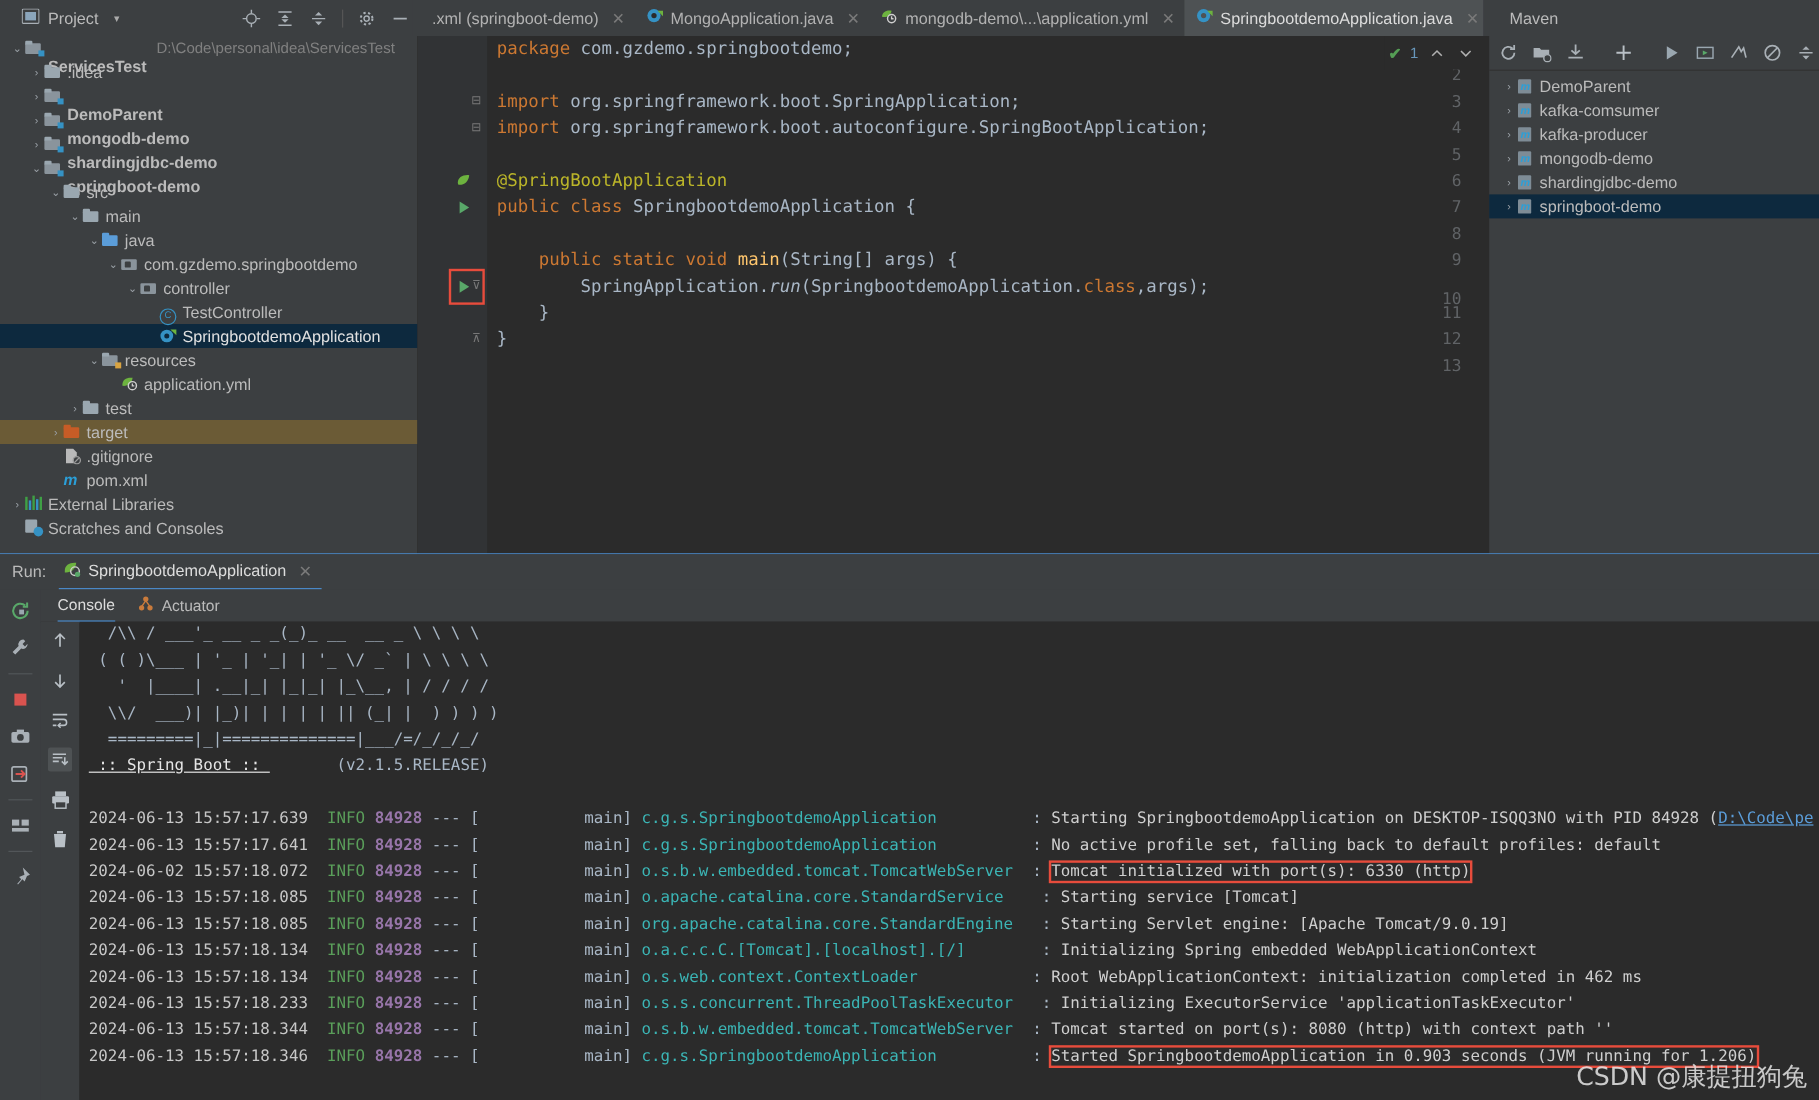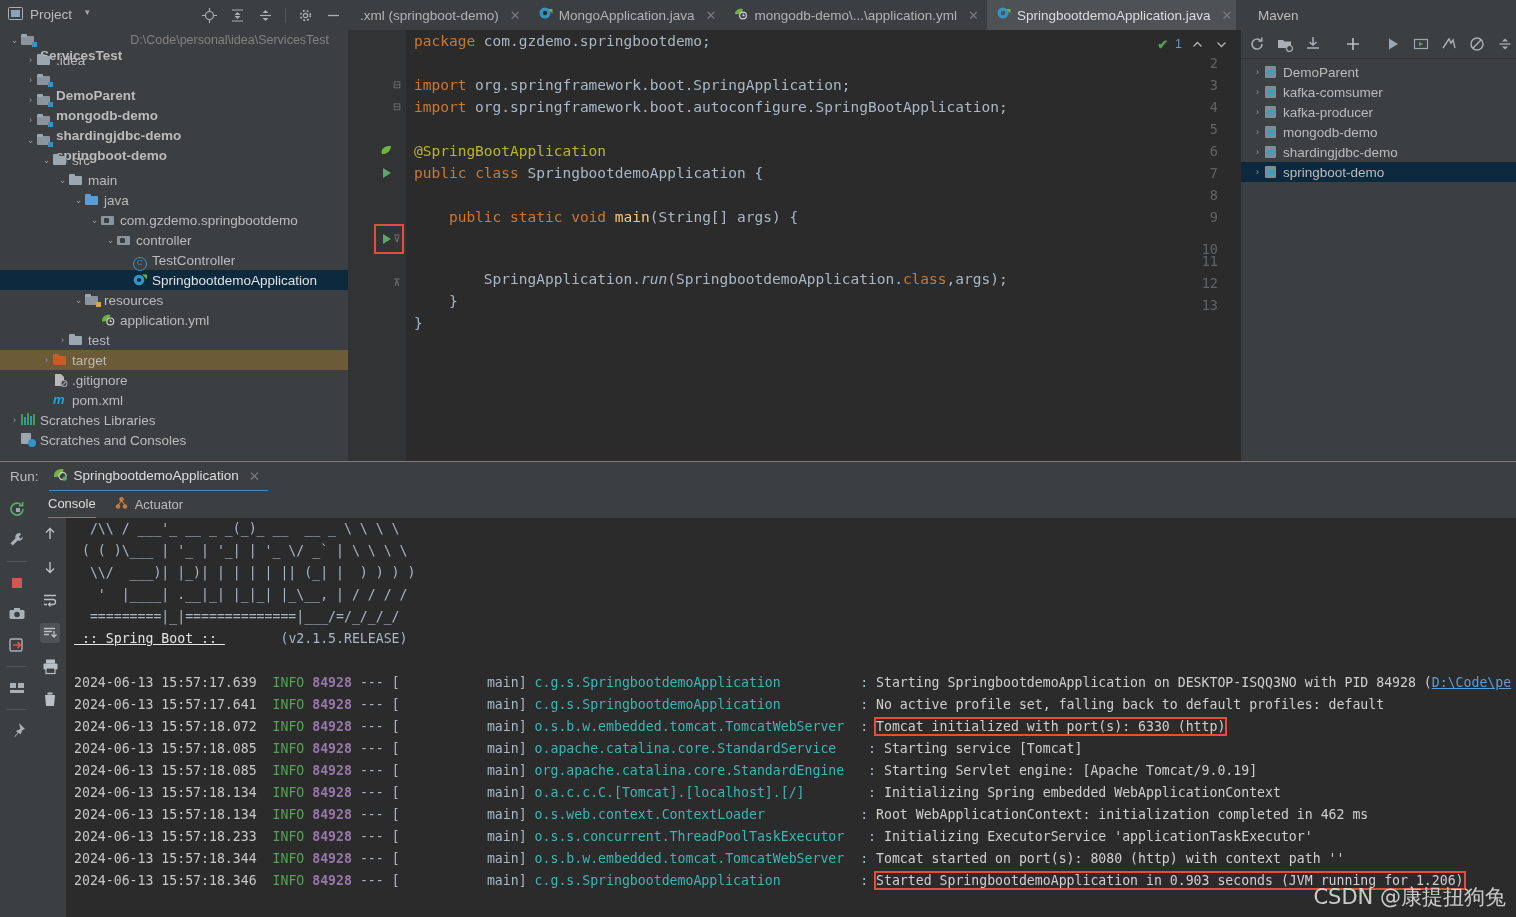--- a/index.html
+++ b/index.html
@@ -10,21 +10,21 @@
     font-size:13px;color:#bbbbbb;
     -webkit-font-smoothing:antialiased;
   }
   .app{position:relative;width:1516px;height:917px;}
 
   
   .toprow{position:absolute;left:0;top:0;width:1516px;height:30px;background:#3c3f41;}
 
   .proj-head{position:absolute;left:0;top:0;width:348px;height:30px;background:#3c3f41;
     display:flex;align-items:center;}
-  .proj-title{display:flex;gap:7px;padding-left:8px;font-size:13.5px;color:#bbb;}
+  .proj-title{display:flex;align-items:center;gap:7px;padding-left:18px;font-size:13.5px;color:#bbb;}
   .proj-caret{font-size:9px;color:#aaa;margin-left:6px;}
   .proj-tools{margin-left:auto;display:flex;align-items:center;gap:11px;padding-right:6px;}
   .tbtn{width:17px;height:17px;display:flex;align-items:center;justify-content:center;color:#a9b0b6;}
   .vsep{width:1px;height:15px;background:#555;}
 
   
   .tabstrip{position:absolute;left:344px;top:0;width:892px;height:30px;background:#3c3f41;
     display:flex;align-items:stretch;overflow:hidden;}
   .tab{display:flex;align-items:center;gap:6px;padding:0 8px 0 10px;height:30px;
     font-size:13.5px;color:#b2b2b2;white-space:nowrap;border-bottom:2px solid transparent;}
@@ -388,21 +388,21 @@
         <div class="trow">
           <span style="display:inline-block;width:8px"></span>
           <span class="arrow">›</span>
           <span class="ic"><span class="libbars">
               <i style="height:11px;background:#3fa045"></i>
               <i style="height:8px;background:#3592c4"></i>
               <i style="height:12px;background:#3fa045"></i>
               <i style="height:9px;background:#3592c4"></i>
               <i style="height:11px;background:#3fa045"></i>
             </span></span>
-          <span class="tlabel">Scratches Libraries</span>
+          <span class="tlabel">External Libraries</span>
         </div>
         <div class="trow">
           <span style="display:inline-block;width:8px"></span>
           <span class="arrow"></span>
           <span class="ic"><span class="scratch"><span class="clk"></span></span></span>
           <span class="tlabel">Scratches and Consoles</span>
         </div>
       </div>
   </div>
 
@@ -427,21 +427,21 @@
       <div id="code-host" class="codeArea">
           <div class="codeline" style="padding-left: 8px;"><span class="kw">package</span> com.gzdemo.springbootdemo;</div>
           <div class="codeline" style="padding-left: 8px;">&nbsp;</div>
           <div class="codeline" style="padding-left: 8px;"><span class="kw">import</span> org.springframework.boot.SpringApplication;</div>
           <div class="codeline" style="padding-left: 8px;"><span class="kw">import</span> org.springframework.boot.autoconfigure.SpringBootApplication;</div>
           <div class="codeline" style="padding-left: 8px;">&nbsp;</div>
           <div class="codeline" style="padding-left: 8px;"><span class="ann">@SpringBootApplication</span></div>
           <div class="codeline" style="padding-left: 8px;"><span class="kw">public</span> <span class="kw">class</span> SpringbootdemoApplication {</div>
           <div class="codeline" style="padding-left: 8px;">&nbsp;</div>
           <div class="codeline" style="padding-left: 8px;">    <span class="kw">public</span> <span class="kw">static</span> <span class="kw">void</span> <span class="mth">main</span>(String[] args) {</div>
-          <div class="codeline" style="padding-left: 8px; margin-top: 40px;">        SpringApplication.<span class="it" style="color:#a9b7c6">run</span>(SpringbootdemoApplication.<span class="kw">class</span>,args);</div>
+          <div class="codeline" style="padding-left: 8px;">        SpringApplication.<span class="it" style="color:#a9b7c6">run</span>(SpringbootdemoApplication.<span class="kw">class</span>,args);</div>
           <div class="codeline" style="padding-left: 8px;">    }</div>
           <div class="codeline" style="padding-left: 8px;">}</div>
           <div class="codeline" style="padding-left: 8px;">&nbsp;</div>
         </div>
 
       <div class="fold" style="top:44px;">⊟</div>
       <div class="fold" style="top:66px;">⊟</div>
       <div class="fold" style="top:198px;">⊽</div>
       <div class="fold" style="top:242px;">⊼</div>
 
@@ -688,28 +688,28 @@
               <path d="M3 4h10l-1 11H4z" fill="#b9c0c6"></path>
               <rect x="5.5" y="1.5" width="5" height="2" fill="#b9c0c6"></rect>
             </svg>
         </span>
       </div>
 
       <div class="console">
         <div id="console-host">
             <div class="cline"><span class="banner">  /\\ / ___'_ __ _ _(_)_ __  __ _ \ \ \ \</span></div>
             <div class="cline"><span class="banner"> ( ( )\___ | '_ | '_| | '_ \/ _` | \ \ \ \</span></div>
+            <div class="cline"><span class="banner">   '  |____| .__|_| |_|_| |_\__, | / / / /</span></div>
             <div class="cline"><span class="banner">  \\/  ___)| |_)| | | | | || (_| |  ) ) ) )</span></div>
-            <div class="cline"><span class="banner">   '  |____| .__|_| |_|_| |_\__, | / / / /</span></div>
             <div class="cline"><span class="banner">  =========|_|==============|___/=/_/_/_/</span></div>
             <div class="cline"><span class="green"> :: Spring Boot :: </span><span class="gray">       (v2.1.5.RELEASE)</span></div>
             <div class="cline">&nbsp;</div>
             <div class="cline"><span class="ts">2024-06-13 15:57:17.639</span>  <span class="info">INFO</span> <span class="pid">84928</span> <span class="gray">--- [</span><span class="gray">           main]</span> <span class="logger">c.g.s.SpringbootdemoApplication         </span><span class="gray"> : </span><span class="msg">Starting SpringbootdemoApplication on DESKTOP-ISQQ3NO with PID 84928 (<span class="link">D:\Code\pe</span></span></div>
             <div class="cline"><span class="ts">2024-06-13 15:57:17.641</span>  <span class="info">INFO</span> <span class="pid">84928</span> <span class="gray">--- [</span><span class="gray">           main]</span> <span class="logger">c.g.s.SpringbootdemoApplication         </span><span class="gray"> : </span><span class="msg">No active profile set, falling back to default profiles: default</span></div>
-            <div class="cline"><span class="ts">2024-06-13 15:57:18.072</span>  <span class="info">INFO</span> <span class="pid">84928</span> <span class="gray">--- [</span><span class="gray">           main]</span> <span class="logger">o.s.b.w.embedded.tomcat.TomcatWebServer </span><span class="gray"> : </span><span class="msg hl">Tomcat initialized with port(s): 6330 (http)</span></div>
+            <div class="cline"><span class="ts">2024-06-02 15:57:18.072</span>  <span class="info">INFO</span> <span class="pid">84928</span> <span class="gray">--- [</span><span class="gray">           main]</span> <span class="logger">o.s.b.w.embedded.tomcat.TomcatWebServer </span><span class="gray"> : </span><span class="msg hl">Tomcat initialized with port(s): 6330 (http)</span></div>
             <div class="cline"><span class="ts">2024-06-13 15:57:18.085</span>  <span class="info">INFO</span> <span class="pid">84928</span> <span class="gray">--- [</span><span class="gray">           main]</span> <span class="logger">o.apache.catalina.core.StandardService   </span><span class="gray"> : </span><span class="msg">Starting service [Tomcat]</span></div>
             <div class="cline"><span class="ts">2024-06-13 15:57:18.085</span>  <span class="info">INFO</span> <span class="pid">84928</span> <span class="gray">--- [</span><span class="gray">           main]</span> <span class="logger">org.apache.catalina.core.StandardEngine  </span><span class="gray"> : </span><span class="msg">Starting Servlet engine: [Apache Tomcat/9.0.19]</span></div>
             <div class="cline"><span class="ts">2024-06-13 15:57:18.134</span>  <span class="info">INFO</span> <span class="pid">84928</span> <span class="gray">--- [</span><span class="gray">           main]</span> <span class="logger">o.a.c.c.C.[Tomcat].[localhost].[/]       </span><span class="gray"> : </span><span class="msg">Initializing Spring embedded WebApplicationContext</span></div>
             <div class="cline"><span class="ts">2024-06-13 15:57:18.134</span>  <span class="info">INFO</span> <span class="pid">84928</span> <span class="gray">--- [</span><span class="gray">           main]</span> <span class="logger">o.s.web.context.ContextLoader           </span><span class="gray"> : </span><span class="msg">Root WebApplicationContext: initialization completed in 462 ms</span></div>
             <div class="cline"><span class="ts">2024-06-13 15:57:18.233</span>  <span class="info">INFO</span> <span class="pid">84928</span> <span class="gray">--- [</span><span class="gray">           main]</span> <span class="logger">o.s.s.concurrent.ThreadPoolTaskExecutor  </span><span class="gray"> : </span><span class="msg">Initializing ExecutorService 'applicationTaskExecutor'</span></div>
             <div class="cline"><span class="ts">2024-06-13 15:57:18.344</span>  <span class="info">INFO</span> <span class="pid">84928</span> <span class="gray">--- [</span><span class="gray">           main]</span> <span class="logger">o.s.b.w.embedded.tomcat.TomcatWebServer </span><span class="gray"> : </span><span class="msg">Tomcat started on port(s): 8080 (http) with context path ''</span></div>
             <div class="cline"><span class="ts">2024-06-13 15:57:18.346</span>  <span class="info">INFO</span> <span class="pid">84928</span> <span class="gray">--- [</span><span class="gray">           main]</span> <span class="logger">c.g.s.SpringbootdemoApplication         </span><span class="gray"> : </span><span class="msg hl">Started SpringbootdemoApplication in 0.903 seconds (JVM running for 1.206)</span></div>
           </div>
       </div>
 

